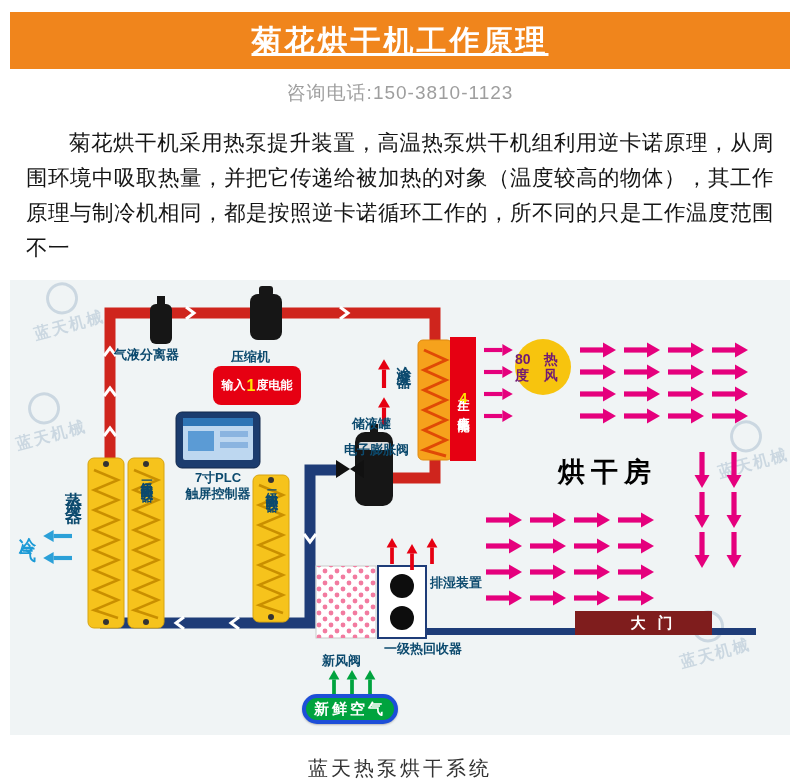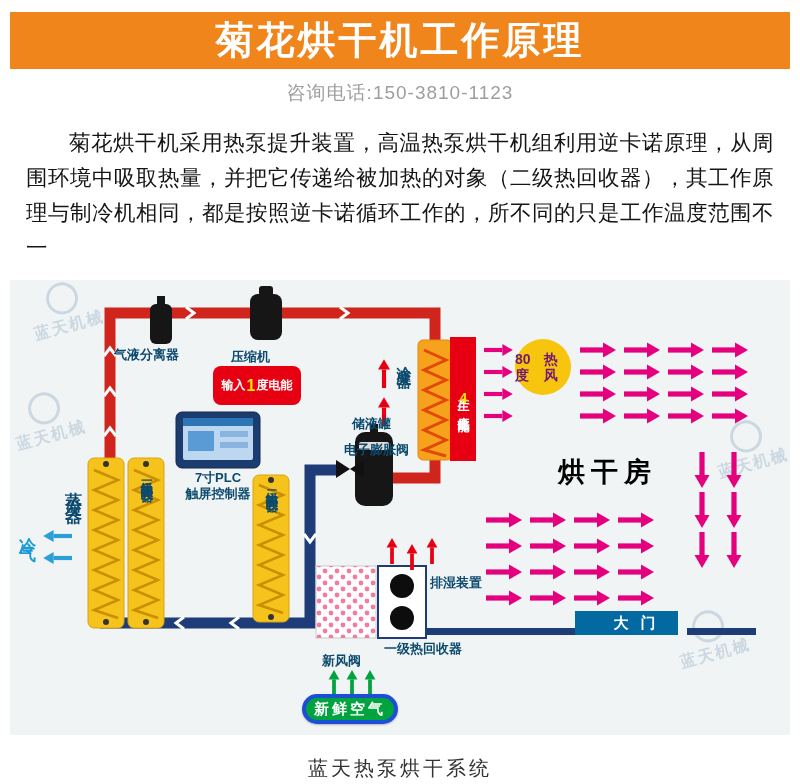--- a/index.html
+++ b/index.html
@@ -1,21 +1,21 @@
 <!DOCTYPE html>
 <html><head>
 <meta charset="utf-8">
 <style>
   * { margin:0; padding:0; box-sizing:border-box; }
   body { font-family:"Liberation Sans","DejaVu Sans",sans-serif; background:#ffffff; }
   .page { width:800px; height:784px; position:relative; background:#fff; overflow:hidden; }
 
   .banner { margin:12px 10px 0; height:57px; line-height:57px; background:#f0851c;
             text-align:center; }
-  .banner h1 { display:inline; color:#fff; font-size:38px; font-weight:bold; letter-spacing:3px; }
+  .banner h1 { display:inline; color:#fff; font-size:30px; font-weight:bold; letter-spacing:3px;text-decoration:underline; }
 
   .phone-line { margin-top:11px; text-align:center; font-size:19px; color:#9e9e9e; letter-spacing:1px; }
 
   .intro { margin:20px 26px 0; font-size:21.5px; line-height:35px; color:#151515;
            text-indent:2em; text-align:justify; letter-spacing:0.5px; }
 
   .diagram { margin:14px auto 0; width:780px; height:455px; position:relative;
              background:#f0f4f5; }
   .diagram svg { position:absolute; left:0; top:0; z-index:1; }
 
@@ -52,40 +52,40 @@
   #lbl-rec2   { left:253px; top:200px; font-size:12.5px; letter-spacing:2px; }
   #lbl-valve  { left:302px; top:161px;padding-left:32px; }
   #lbl-tank   { left:342px; top:135px; }
   #lbl-dehum  { left:420px; top:294px; }
   #lbl-rec1   { left:374px; top:360px; }
   #lbl-fvalve { left:312px; top:372px; }
   #oval-fresh { left:292px; top:414px; width:96px; height:30px; background:#00a33e;
                 border:4px solid #1d4ed8; border-radius:16px; box-shadow:0 1px 2px rgba(0,0,0,.25);
                 position:absolute; z-index:2; display:flex; align-items:center; justify-content:center;
                 color:#fff; font-weight:bold; font-size:15px; letter-spacing:3px; }
-  #door       { left:565px; top:331px; width:103px; height:24px; background:#0369a1;
+  #door       { left:565px; top:331px; width:137px; height:24px; background:#7f1d1d;
                 position:absolute; z-index:2; display:flex; align-items:center; justify-content:center;
                 color:#fff; font-size:15px; font-weight:bold; letter-spacing:12px; text-indent:12px;padding-left:16px; }
 
   .caption { margin-top:20px; text-align:center; font-size:20px; color:#333; letter-spacing:3px; }
 </style>
 </head>
 <body>
 
 <div class="page">
 
   <div class="banner">
     <h1>菊花烘干机工作原理</h1>
   </div>
 
   <div class="phone-line">
     <span>咨询电话:150-3810-1123</span>
   </div>
 
-  <p class="intro">菊花烘干机采用热泵提升装置，高温热泵烘干机组利用逆卡诺原理，从周围环境中吸取热量，并把它传递给被加热的对象（二级热回收器），其工作原理与制冷机相同，都是按照逆卡诺循环工作的，所不同的只是工作温度范围不一</p>
+  <p class="intro">菊花烘干机采用热泵提升装置，高温热泵烘干机组利用逆卡诺原理，从周围环境中吸取热量，并把它传递给被加热的对象（温度较高的物体），其工作原理与制冷机相同，都是按照逆卡诺循环工作的，所不同的只是工作温度范围不一</p>
 
   <div class="diagram">
 
     <div class="wm" style="left:18px;top:2px">
       <span class="wm-ring"></span>
       <span class="wm-text">蓝天机械</span>
     </div>
     <div class="wm" style="left:0px;top:112px">
       <span class="wm-ring"></span>
       <span class="wm-text">蓝天机械</span>

